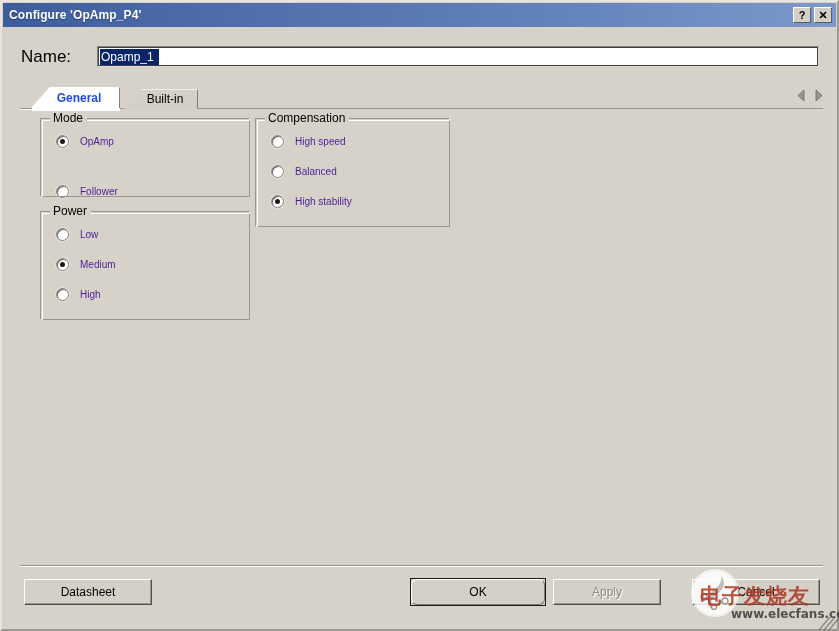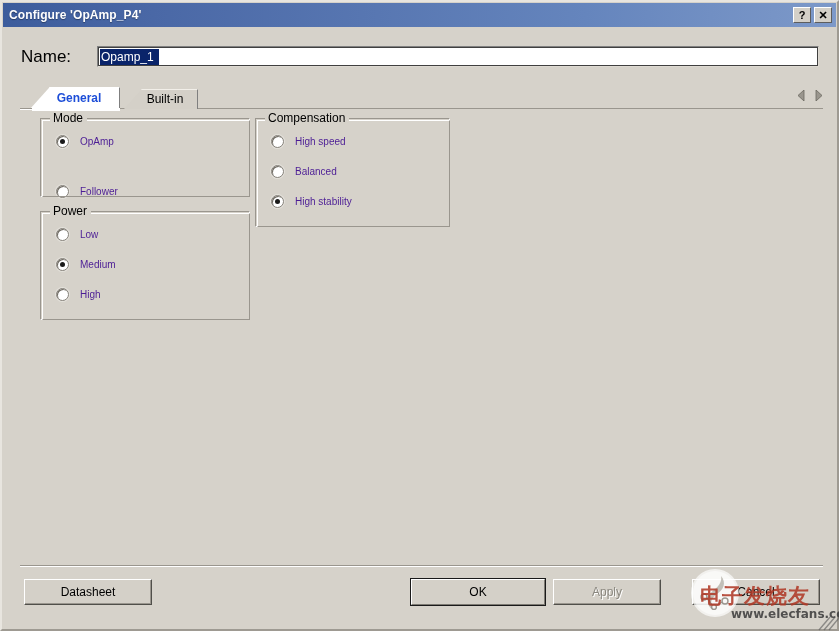--- a/index.html
+++ b/index.html
@@ -297,20 +297,21 @@
   }
   .btn-ok .ok-inner {
     width: 100%; height: 100%;
     display: flex; align-items: center; justify-content: center;
     border-top: 1px solid #ffffff;
     border-left: 1px solid #ffffff;
     border-right: 1px solid #7d7a73;
     border-bottom: 1px solid #7d7a73;
     background: #d4d0c8;
     font-weight: normal;
+    border-radius: 6px;
   }
   .btn-apply { left: 551px; top: 577px; width: 108px; }
   .btn-apply .lbl {
     color: #8a877f;
     text-shadow: 1px 1px 0 #ffffff;
   }
   .btn-cancel { left: 690px; top: 577px; width: 128px; }
 
   
   .watermark {

